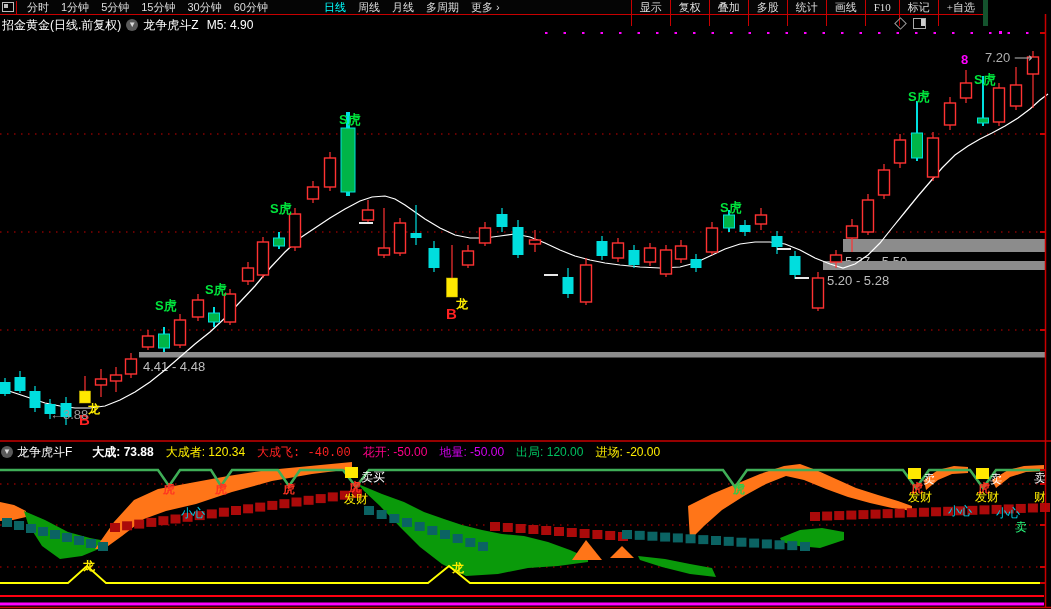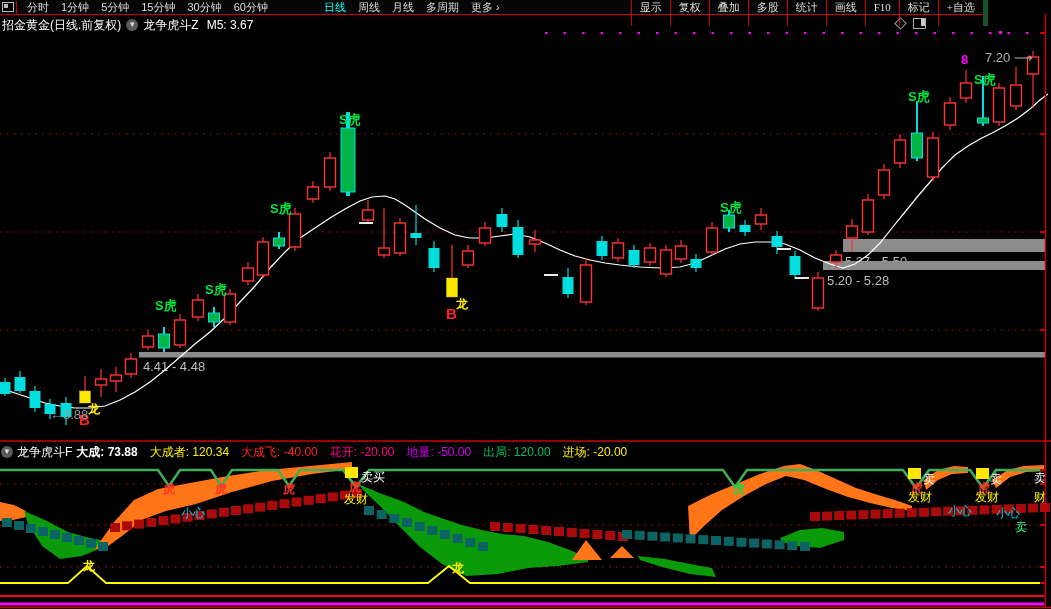--- a/index.html
+++ b/index.html
@@ -25,21 +25,21 @@
   .tb-ind{margin-right:8px;}
   .tb-icons{position:absolute;right:14px;top:3px;display:flex;align-items:center;}
   .icon-diamond{width:7px;height:7px;border:1px solid #999;transform:rotate(45deg);margin-right:8px;}
   .icon-window{width:11px;height:9px;border:1px solid #aaa;position:relative;}
   .icon-window::after{content:"";position:absolute;right:0;top:0;width:4px;height:7px;background:#ccc;}
   .mag-dot{position:absolute;left:999px;top:31px;width:3px;height:3px;background:#ff00ff;}
   
   .subheader{position:absolute;left:0;top:443px;width:1051px;height:18px;display:flex;
              align-items:center;font-size:12px;color:#fff;}
   .subheader .chev-circle{margin:0 4px 0 1px;}
-  .sub-name{margin-right:4px;text-align:center;}
+  .sub-name{margin-right:20px;text-align:center;}
   .sub-field{margin-right:12px;white-space:nowrap;}
   svg{position:absolute;left:0;top:0;}
   svg text{font-family:"Liberation Sans",sans-serif;}
 </style>
 </head>
 <body>
 
 <div class="screen">
 
   <div class="menubar">
@@ -68,36 +68,36 @@
         <span class="rmenu-item">F10</span>
         <span class="rmenu-item">标记</span>
         <span class="rmenu-item">+自选</span>
       </span>
   </div>
 
   <div class="titlebar">
     <span class="tb-symbol">招金黄金(日线.前复权)</span>
     <span class="chev-circle">▼</span>
     <span class="tb-ind">龙争虎斗Z</span>
-    <span class="tb-ma">M5: 3.67</span>
+    <span class="tb-ma">M5: 4.90</span>
     <span class="tb-icons">
       <span class="icon-diamond"></span>
       <span class="icon-window"></span>
     </span>
   </div>
   <div class="mag-dot"></div>
 
   <div class="subheader">
     <span class="chev-circle">▼</span>
     <span class="sub-name">龙争虎斗F</span>
     <span id="sub-fields" style="display:flex;">
         <span class="sub-field" style="color: rgb(255, 255, 255); font-weight: bold;">大成: 73.88</span>
         <span class="sub-field" style="color: rgb(255, 238, 0);">大成者: 120.34</span>
-        <span class="sub-field" style="color: rgb(255, 34, 34);">大成飞: -40.00</span>
-        <span class="sub-field" style="color: rgb(255, 0, 136);">花开: -20.00</span>
+        <span class="sub-field" style="color: rgb(255, 34, 34); font-family: Liberation Mono, monospace;">大成飞: -40.00</span>
+        <span class="sub-field" style="color: rgb(255, 0, 136);">花开: -50.00</span>
         <span class="sub-field" style="color: rgb(212, 0, 240);">地量: -50.00</span>
         <span class="sub-field" style="color: rgb(0, 192, 96);">出局: 120.00</span>
         <span class="sub-field" style="color: rgb(255, 238, 0);">进场: -20.00</span>
       </span>
   </div>
 
   <svg id="chart-svg" width="1051" height="609">
       <line x1="0" y1="134" x2="1044" y2="134" stroke="#c80000" stroke-width="1" stroke-dasharray="1.5 5.5"></line>
       <line x1="0" y1="232" x2="1044" y2="232" stroke="#c80000" stroke-width="1" stroke-dasharray="1.5 5.5"></line>
       <line x1="0" y1="330" x2="1044" y2="330" stroke="#c80000" stroke-width="1" stroke-dasharray="1.5 5.5"></line>

